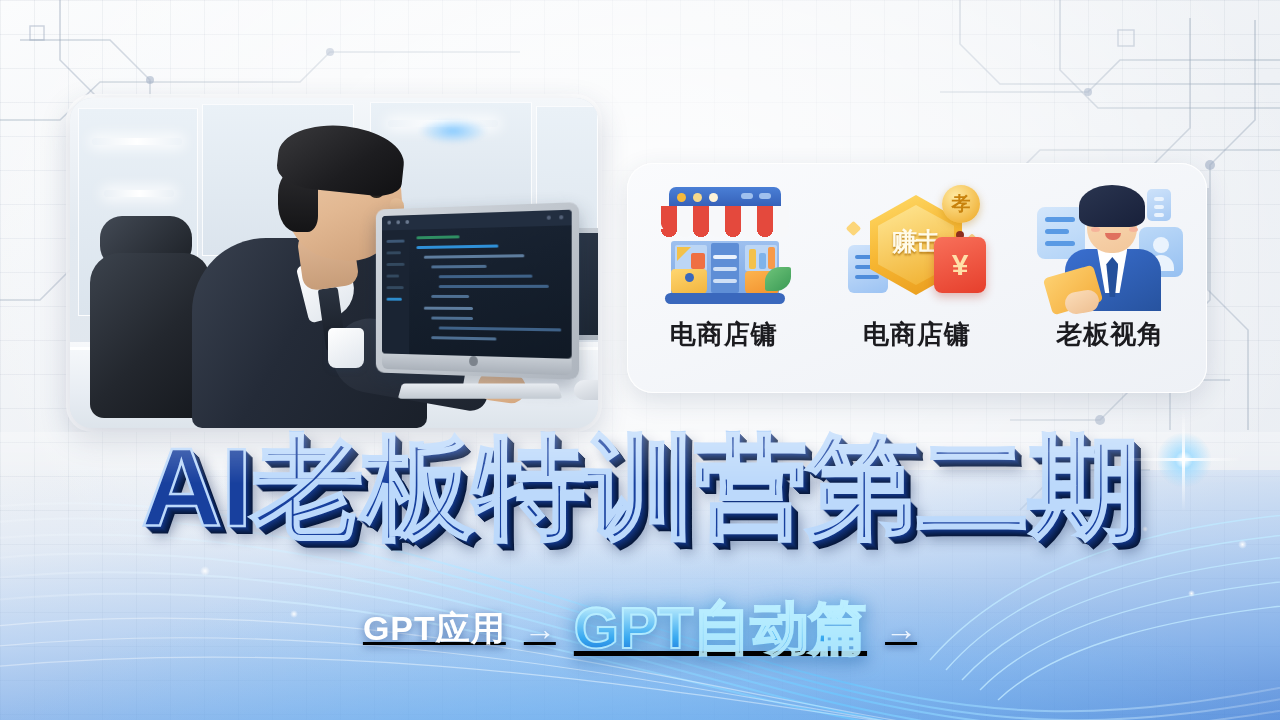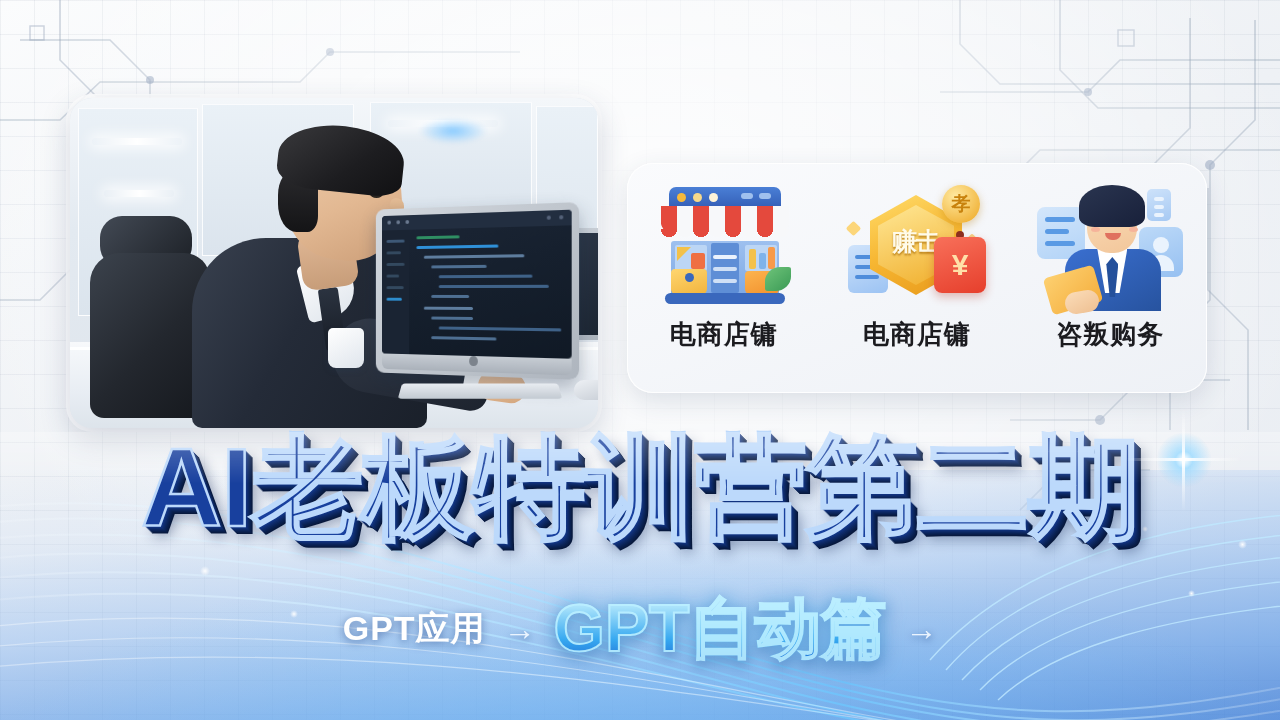--- a/index.html
+++ b/index.html
@@ -234,25 +234,25 @@
   .starflare{position:absolute;left:1156px;top:432px;width:56px;height:56px;
     background:radial-gradient(circle,rgba(255,255,255,1) 0%,rgba(160,220,255,.85) 22%,rgba(90,180,255,0) 70%);
     border-radius:50%;}
   .starflare:before,.starflare:after{content:"";position:absolute;background:linear-gradient(90deg,rgba(255,255,255,0),#ffffff,rgba(255,255,255,0));}
   .starflare:before{left:-30px;top:26px;width:116px;height:3px;}
   .starflare:after{left:26px;top:-24px;width:3px;height:104px;
     background:linear-gradient(180deg,rgba(255,255,255,0),#ffffff,rgba(255,255,255,0));}
 
   
   .botrow{position:absolute;left:0;right:0;top:594px;height:70px;
-    display:flex;align-items:center;justify-content:center;gap:18px;}
+    display:flex;align-items:center;justify-content:center;gap:18px;text-decoration:underline;}
   .sidetag{font-size:34px;font-weight:700;color:#ffffff;letter-spacing:1px;
     text-shadow:0 2px 8px rgba(15,50,120,.55);}
   .arrow{font-size:32px;color:#eaf4ff;text-shadow:0 2px 7px rgba(15,50,120,.6);}
-  .centerword{font-size:66px;font-weight:700;letter-spacing:0px;
+  .centerword{font-size:58px;font-weight:700;letter-spacing:0px;
     background:linear-gradient(180deg,#e9f9ff 0%,#a8e2fb 26%,#36a8f0 62%,#1552c8 100%);
     -webkit-background-clip:text;background-clip:text;color:transparent;
     -webkit-text-stroke:2px rgba(186,238,255,.9);
     filter:drop-shadow(0 0 10px rgba(110,200,255,.75)) drop-shadow(0 4px 6px rgba(10,40,110,.4));}
 </style>
 </head>
 <body>
 
 <div id="poster">
 
@@ -459,21 +459,21 @@
         <div class="c-face"></div>
         <div class="c-eye" style="left:64px;"></div>
         <div class="c-eye" style="left:88px;"></div>
         <div class="c-blush" style="left:56px;"></div>
         <div class="c-blush" style="left:94px;"></div>
         <div class="c-smile"></div>
         <div class="c-hair"></div>
         <div class="tablet"></div>
         <div class="c-hand"></div>
       </div>
-      <div class="flabel">咨叛购务</div>
+      <div class="flabel">老板视角</div>
     </div>
   </div>
 
   <div class="waveband">
     <div class="wave-base"></div>
     <div class="ribg" style="top:40px;"></div>
     <svg width="1280" height="250" style="position:absolute;inset:0">
       <defs>
         <linearGradient id="rg" x1="0" y1="0" x2="1" y2="0">
           <stop offset="0" stop-color="#ffffff" stop-opacity=".1"></stop>

